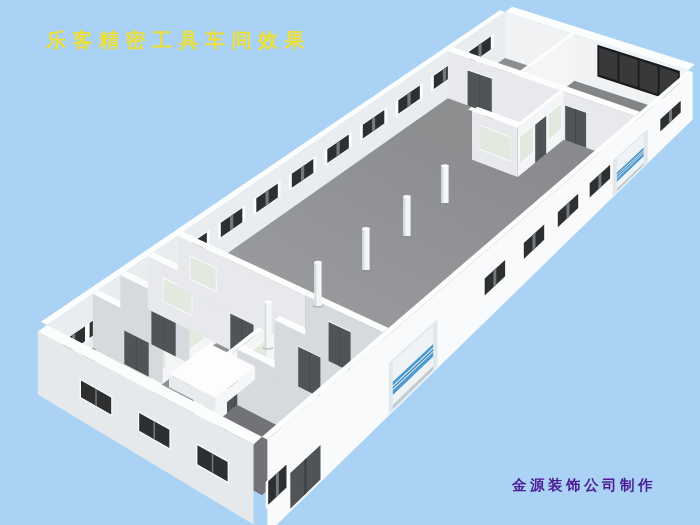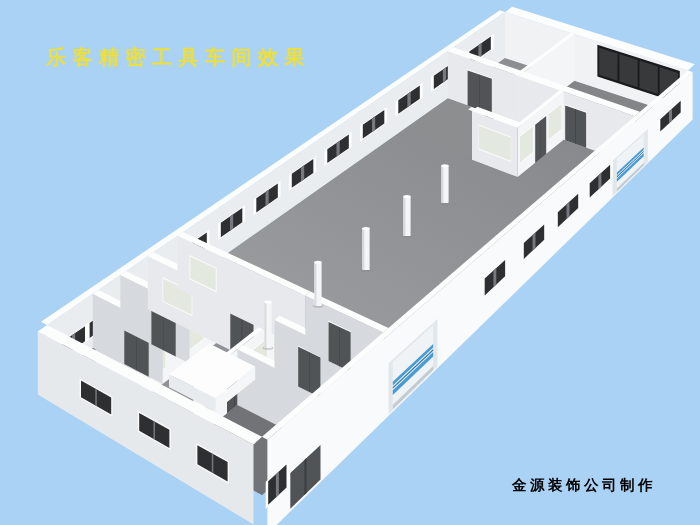--- a/index.html
+++ b/index.html
@@ -1,19 +1,19 @@
 <!DOCTYPE html>
 <html><head>
 <meta charset="utf-8">
 <style>
   html,body{margin:0;padding:0;}
   #stage{position:relative;width:700px;height:525px;overflow:hidden;font-family:"DejaVu Sans","Liberation Sans",sans-serif;}
   #scene{position:absolute;left:0;top:0;}
   .caption{position:absolute;font-weight:bold;white-space:nowrap;}
-  #render-title{left:46px;top:44px;font-size:20px;letter-spacing:6.5px;}
+  #render-title{left:46px;top:27px;font-size:20px;letter-spacing:6.5px;}
   #render-credit{left:512px;top:476px;font-size:14.5px;letter-spacing:3.5px;}
 </style>
 </head>
 <body style="background: rgb(169, 210, 245);">
 
 <div id="stage" style="background: rgb(169, 210, 245);">
   <svg id="scene" width="700" height="525" viewBox="0 0 700 525">
       <defs>
         <linearGradient id="fgrad" gradientUnits="userSpaceOnUse" x1="505" y1="58" x2="262" y2="495">
           <stop offset="0" stop-color="#85878a"></stop>
@@ -266,14 +266,14 @@
         <polygon points="587.1,201.0 612.6,177.1 612.6,161.3 587.1,184.4" fill="#fbfcfc"></polygon>
         <polygon points="589.7,197.4 610.1,178.4 610.1,164.8 589.7,183.3" fill="#2d2f31"></polygon>
         <polygon points="598.4,189.3 601.4,186.5 601.4,172.7 598.4,175.4" fill="#75787c"></polygon>
         <polygon points="657.7,135.0 683.2,111.1 683.2,97.5 657.7,120.6" fill="#fbfcfc"></polygon>
         <polygon points="660.3,131.6 680.7,112.5 680.7,100.8 660.3,119.3" fill="#2d2f31"></polygon>
         <polygon points="669.0,123.4 672.0,120.6 672.0,108.7 669.0,111.4" fill="#75787c"></polygon>
         <polygon points="262.0,436.8 688.0,70.4 692.6,71.9 267.4,439.7" fill="#fcfdfd"></polygon>
       </g>
     </svg>
   <div id="render-title" class="caption" style="color: rgb(239, 223, 57);">乐客精密工具车间效果</div>
-  <div id="render-credit" class="caption" style="color: #000000;">金源装饰公司制作</div>
+  <div id="render-credit" class="caption" style="color: #4c1d95;">金源装饰公司制作</div>
 </div>
 
 </body></html>

